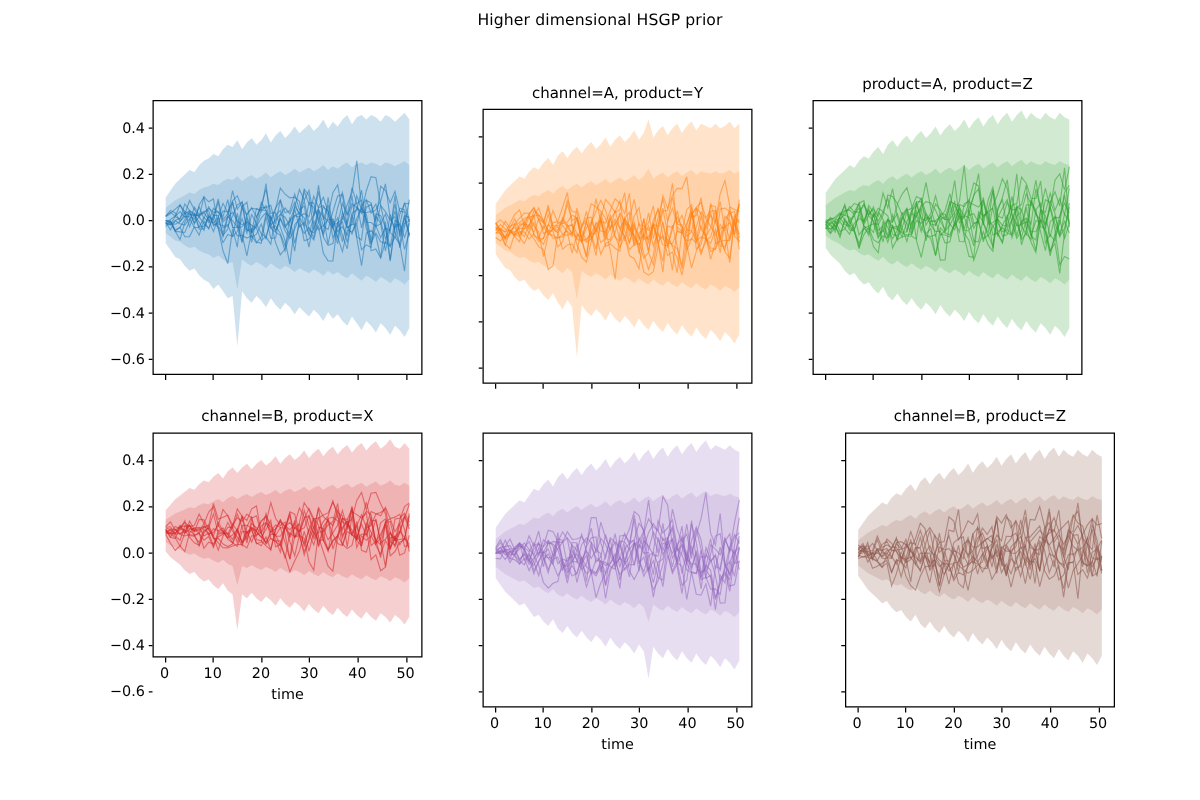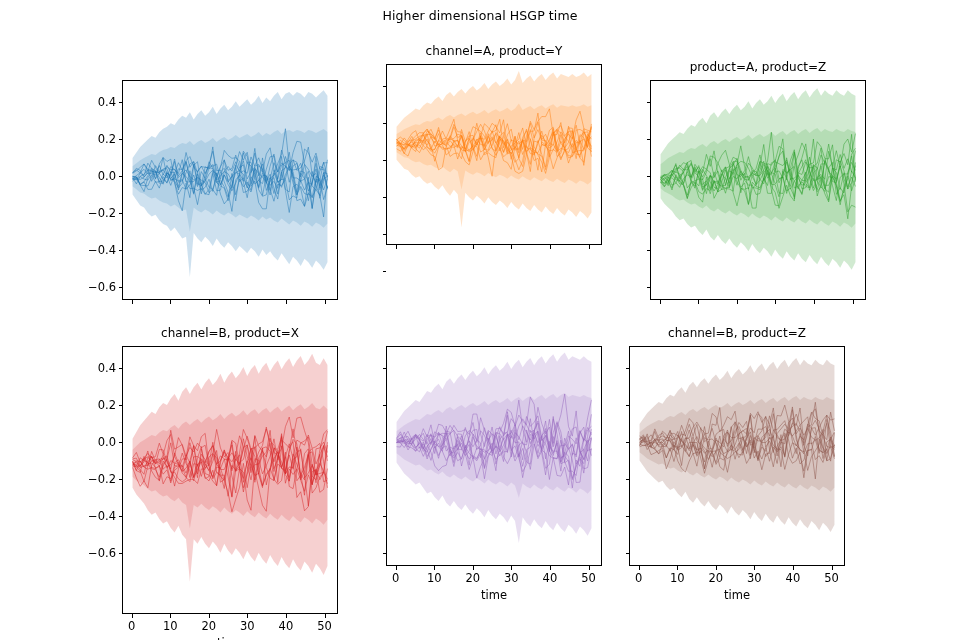--- a/index.html
+++ b/index.html
@@ -76,21 +76,21 @@
     text-align:center;
     font-size:11.5px;
     color:#000;
   }
 </style>
 </head>
 <body>
 
 <div id="figure">
 
-  <div class="fig-title">Higher dimensional HSGP time</div>
+  <div class="fig-title">Higher dimensional HSGP prior</div>
 
   <div id="panels">
       <div class="panel" style="left: 122px; top: 80px; width: 216px; height: 220px;">
         <div class="axes">
           <svg viewBox="0 0 216 220" preserveAspectRatio="none">
             <path d="M9.64,77.65 L13.50,72.10 L17.36,66.55 L21.21,62.86 L25.07,59.16 L28.93,55.46 L32.79,57.31 L36.64,51.76 L40.50,48.07 L44.36,46.22 L48.21,42.52 L52.07,44.37 L55.93,38.82 L59.79,35.13 L63.64,36.97 L67.50,31.43 L71.36,38.82 L75.21,33.28 L79.07,29.58 L82.93,35.13 L86.79,31.43 L90.64,25.88 L94.50,33.28 L98.36,27.73 L102.21,24.03 L106.07,29.58 L109.93,25.88 L113.79,20.34 L117.64,25.88 L121.50,22.18 L125.36,18.49 L129.21,24.03 L133.07,20.34 L136.93,14.79 L140.79,22.18 L144.64,16.64 L148.50,20.34 L152.36,14.79 L156.21,11.09 L160.07,18.49 L163.93,12.94 L167.79,11.09 L171.64,14.79 L175.50,11.09 L179.36,12.94 L183.21,16.64 L187.07,11.09 L190.93,12.94 L194.79,16.64 L198.64,12.94 L202.50,9.24 L206.36,14.79 L206.36,183.03 L202.50,190.42 L198.64,184.87 L194.79,181.18 L190.93,188.57 L187.07,183.03 L183.21,179.33 L179.36,186.72 L175.50,181.18 L171.64,177.48 L167.79,184.87 L163.93,179.33 L160.07,173.78 L156.21,181.18 L152.36,177.48 L148.50,171.93 L144.64,175.63 L140.79,170.08 L136.93,177.48 L133.07,171.93 L129.21,168.24 L125.36,173.78 L121.50,170.08 L117.64,166.39 L113.79,171.93 L109.93,166.39 L106.07,162.69 L102.21,168.24 L98.36,164.54 L94.50,158.99 L90.64,166.39 L86.79,160.84 L82.93,157.14 L79.07,162.69 L75.21,158.99 L71.36,153.45 L67.50,197.82 L63.64,157.14 L59.79,158.99 L55.93,153.45 L52.07,147.90 L48.21,151.60 L44.36,146.05 L40.50,144.20 L36.64,140.50 L32.79,134.96 L28.93,136.81 L25.07,133.11 L21.21,127.56 L17.36,125.71 L13.50,120.17 L9.64,114.62 Z" fill="rgba(31,119,180,0.22)" stroke="none"></path>
             <path d="M9.64,85.97 L13.50,82.92 L17.36,79.87 L21.21,77.83 L25.07,75.80 L28.93,73.76 L32.79,74.78 L36.64,71.73 L40.50,69.70 L44.36,68.68 L48.21,66.65 L52.07,67.66 L55.93,64.61 L59.79,62.58 L63.64,63.60 L67.50,60.55 L71.36,64.61 L75.21,61.56 L79.07,59.53 L82.93,62.58 L86.79,60.55 L90.64,57.50 L94.50,61.56 L98.36,58.51 L102.21,56.48 L106.07,59.53 L109.93,57.50 L113.79,54.45 L117.64,57.50 L121.50,55.46 L125.36,53.43 L129.21,56.48 L133.07,54.45 L136.93,51.39 L140.79,55.46 L144.64,52.41 L148.50,54.45 L152.36,51.39 L156.21,49.36 L160.07,53.43 L163.93,50.38 L167.79,49.36 L171.64,51.39 L175.50,49.36 L179.36,50.38 L183.21,52.41 L187.07,49.36 L190.93,50.38 L194.79,52.41 L198.64,50.38 L202.50,48.34 L206.36,51.39 L206.36,143.92 L202.50,147.99 L198.64,144.94 L194.79,142.91 L190.93,146.97 L187.07,143.92 L183.21,141.89 L179.36,145.96 L175.50,142.91 L171.64,140.87 L167.79,144.94 L163.93,141.89 L160.07,138.84 L156.21,142.91 L152.36,140.87 L148.50,137.82 L144.64,139.86 L140.79,136.81 L136.93,140.87 L133.07,137.82 L129.21,135.79 L125.36,138.84 L121.50,136.81 L117.64,134.77 L113.79,137.82 L109.93,134.77 L106.07,132.74 L102.21,135.79 L98.36,133.76 L94.50,130.71 L90.64,134.77 L86.79,131.72 L82.93,129.69 L79.07,132.74 L75.21,130.71 L71.36,127.66 L67.50,152.06 L63.64,129.69 L59.79,130.71 L55.93,127.66 L52.07,124.61 L48.21,126.64 L44.36,123.59 L40.50,122.57 L36.64,120.54 L32.79,117.49 L28.93,118.50 L25.07,116.47 L21.21,113.42 L17.36,112.40 L13.50,109.35 L9.64,106.30 Z" fill="rgba(31,119,180,0.165)" stroke="none"></path>
             <path d="M9.64,99.39 L13.50,97.22 L17.36,104.67 L21.21,101.86 L25.07,95.53 L28.93,89.89 L32.79,98.35 L36.64,93.21 L40.50,98.98 L44.36,102.47 L48.21,93.38 L52.07,78.78 L55.93,97.42 L59.79,93.33 L63.64,96.32 L67.50,101.70 L71.36,85.09 L75.21,81.52 L79.07,105.80 L82.93,101.37 L86.79,94.07 L90.64,89.99 L94.50,102.67 L98.36,105.88 L102.21,108.12 L106.07,120.95 L109.93,107.03 L113.79,84.89 L117.64,90.54 L121.50,94.02 L125.36,108.06 L129.21,92.66 L133.07,72.79 L136.93,92.03 L140.79,115.53 L144.64,95.82 L148.50,105.36 L152.36,101.24 L156.21,108.31 L160.07,90.33 L163.93,87.83 L167.79,71.81 L171.64,97.82 L175.50,97.87 L179.36,101.00 L183.21,98.99 L187.07,91.10 L190.93,106.00 L194.79,110.03 L198.64,91.27 L202.50,82.72 L206.36,82.45 " fill="none" stroke="rgba(31,119,180,0.55)" stroke-width="0.9" vector-effect="non-scaling-stroke"></path>
             <path d="M9.64,101.26 L13.50,97.17 L17.36,105.02 L21.21,111.64 L25.07,97.68 L28.93,91.57 L32.79,92.36 L36.64,91.92 L40.50,88.80 L44.36,88.41 L48.21,100.70 L52.07,98.06 L55.93,88.61 L59.79,89.45 L63.64,80.37 L67.50,76.28 L71.36,86.63 L75.21,91.72 L79.07,85.81 L82.93,93.57 L86.79,85.76 L90.64,85.94 L94.50,83.93 L98.36,99.37 L102.21,79.44 L106.07,100.50 L109.93,96.40 L113.79,92.37 L117.64,90.29 L121.50,70.86 L125.36,75.99 L129.21,104.33 L133.07,88.95 L136.93,109.65 L140.79,116.31 L144.64,114.83 L148.50,98.26 L152.36,94.99 L156.21,83.33 L160.07,73.94 L163.93,48.13 L167.79,85.32 L171.64,94.76 L175.50,114.58 L179.36,106.37 L183.21,113.53 L187.07,114.93 L190.93,91.28 L194.79,105.27 L198.64,115.76 L202.50,92.61 L206.36,107.71 " fill="none" stroke="rgba(31,119,180,0.55)" stroke-width="0.9" vector-effect="non-scaling-stroke"></path>
             <path d="M9.64,97.33 L13.50,103.80 L17.36,96.20 L21.21,94.27 L25.07,89.38 L28.93,101.26 L32.79,90.94 L36.64,103.17 L40.50,102.95 L44.36,92.93 L48.21,96.26 L52.07,102.44 L55.93,120.77 L59.79,131.02 L63.64,103.01 L67.50,117.72 L71.36,83.73 L75.21,104.33 L79.07,103.45 L82.93,99.02 L86.79,106.97 L90.64,109.48 L94.50,115.39 L98.36,91.83 L102.21,88.03 L106.07,100.85 L109.93,108.09 L113.79,87.09 L117.64,101.56 L121.50,97.61 L125.36,106.76 L129.21,112.02 L133.07,96.82 L136.93,85.33 L140.79,88.60 L144.64,110.47 L148.50,101.01 L152.36,97.42 L156.21,114.13 L160.07,94.53 L163.93,76.12 L167.79,87.49 L171.64,91.31 L175.50,112.20 L179.36,90.78 L183.21,92.36 L187.07,101.97 L190.93,118.02 L194.79,96.16 L198.64,98.49 L202.50,119.69 L206.36,106.48 " fill="none" stroke="rgba(31,119,180,0.55)" stroke-width="0.9" vector-effect="non-scaling-stroke"></path>
@@ -117,21 +117,21 @@
         <div class="ytick-label" style="top: 170.084px;">−0.4</div>
         <div class="tick ytick" style="top: 207.059px;"></div>
         <div class="ytick-label" style="top: 207.059px;">−0.6</div>
         <div class="tick xtick" style="left: 9.64286px;"></div>
         <div class="tick xtick" style="left: 48.2143px;"></div>
         <div class="tick xtick" style="left: 86.7857px;"></div>
         <div class="tick xtick" style="left: 125.357px;"></div>
         <div class="tick xtick" style="left: 163.929px;"></div>
         <div class="tick xtick" style="left: 202.5px;"></div>
       </div>
-      <div class="panel" style="left: 386px; top: 64px; width: 216px; height: 181px;">
+      <div class="panel" style="left: 386px; top: 87px; width: 216px; height: 220px;">
         <div class="panel-title">channel=A, product=Y</div>
         <div class="axes">
           <svg viewBox="0 0 216 220" preserveAspectRatio="none">
             <path d="M9.64,75.80 L13.50,70.25 L17.36,64.71 L21.21,61.01 L25.07,57.31 L28.93,53.61 L32.79,55.46 L36.64,49.92 L40.50,46.22 L44.36,48.07 L48.21,42.52 L52.07,38.82 L55.93,44.37 L59.79,36.97 L63.64,33.28 L67.50,38.82 L71.36,33.28 L75.21,29.58 L79.07,35.13 L82.93,29.58 L86.79,25.88 L90.64,31.43 L94.50,27.73 L98.36,22.18 L102.21,29.58 L106.07,24.03 L109.93,20.34 L113.79,25.88 L117.64,22.18 L121.50,16.64 L125.36,24.03 L129.21,18.49 L133.07,7.39 L136.93,22.18 L140.79,16.64 L144.64,12.94 L148.50,20.34 L152.36,14.79 L156.21,11.09 L160.07,18.49 L163.93,12.94 L167.79,9.24 L171.64,16.64 L175.50,11.09 L179.36,12.94 L183.21,14.79 L187.07,11.09 L190.93,14.79 L194.79,12.94 L198.64,9.24 L202.50,14.79 L206.36,11.09 L206.36,181.18 L202.50,188.57 L198.64,183.03 L194.79,179.33 L190.93,186.72 L187.07,181.18 L183.21,177.48 L179.36,184.87 L175.50,181.18 L171.64,175.63 L167.79,183.03 L163.93,179.33 L160.07,173.78 L156.21,181.18 L152.36,177.48 L148.50,171.93 L144.64,179.33 L140.79,175.63 L136.93,170.08 L133.07,177.48 L129.21,173.78 L125.36,168.24 L121.50,175.63 L117.64,170.08 L113.79,166.39 L109.93,171.93 L106.07,168.24 L102.21,162.69 L98.36,170.08 L94.50,164.54 L90.64,160.84 L86.79,166.39 L82.93,162.69 L79.07,157.14 L75.21,199.66 L71.36,158.99 L67.50,153.45 L63.64,160.84 L59.79,155.29 L55.93,147.90 L52.07,153.45 L48.21,149.75 L44.36,144.20 L40.50,146.05 L36.64,142.35 L32.79,136.81 L28.93,138.66 L25.07,134.96 L21.21,129.41 L17.36,127.56 L13.50,122.02 L9.64,116.47 Z" fill="rgba(255,127,14,0.22)" stroke="none"></path>
             <path d="M9.64,84.95 L13.50,81.90 L17.36,78.85 L21.21,76.82 L25.07,74.78 L28.93,72.75 L32.79,73.76 L36.64,70.71 L40.50,68.68 L44.36,69.70 L48.21,66.65 L52.07,64.61 L55.93,67.66 L59.79,63.60 L63.64,61.56 L67.50,64.61 L71.36,61.56 L75.21,59.53 L79.07,62.58 L82.93,59.53 L86.79,57.50 L90.64,60.55 L94.50,58.51 L98.36,55.46 L102.21,59.53 L106.07,56.48 L109.93,54.45 L113.79,57.50 L117.64,55.46 L121.50,52.41 L125.36,56.48 L129.21,53.43 L133.07,47.33 L136.93,55.46 L140.79,52.41 L144.64,50.38 L148.50,54.45 L152.36,51.39 L156.21,49.36 L160.07,53.43 L163.93,50.38 L167.79,48.34 L171.64,52.41 L175.50,49.36 L179.36,50.38 L183.21,51.39 L187.07,49.36 L190.93,51.39 L194.79,50.38 L198.64,48.34 L202.50,51.39 L206.36,49.36 L206.36,142.91 L202.50,146.97 L198.64,143.92 L194.79,141.89 L190.93,145.96 L187.07,142.91 L183.21,140.87 L179.36,144.94 L175.50,142.91 L171.64,139.86 L167.79,143.92 L163.93,141.89 L160.07,138.84 L156.21,142.91 L152.36,140.87 L148.50,137.82 L144.64,141.89 L140.79,139.86 L136.93,136.81 L133.07,140.87 L129.21,138.84 L125.36,135.79 L121.50,139.86 L117.64,136.81 L113.79,134.77 L109.93,137.82 L106.07,135.79 L102.21,132.74 L98.36,136.81 L94.50,133.76 L90.64,131.72 L86.79,134.77 L82.93,132.74 L79.07,129.69 L75.21,153.08 L71.36,130.71 L67.50,127.66 L63.64,131.72 L59.79,128.67 L55.93,124.61 L52.07,127.66 L48.21,125.62 L44.36,122.57 L40.50,123.59 L36.64,121.55 L32.79,118.50 L28.93,119.52 L25.07,117.49 L21.21,114.44 L17.36,113.42 L13.50,110.37 L9.64,107.32 Z" fill="rgba(255,127,14,0.165)" stroke="none"></path>
             <path d="M9.64,96.33 L13.50,100.02 L17.36,109.17 L21.21,97.81 L25.07,100.87 L28.93,98.54 L32.79,98.43 L36.64,104.25 L40.50,99.88 L44.36,106.12 L48.21,103.70 L52.07,92.36 L55.93,96.61 L59.79,98.73 L63.64,86.91 L67.50,93.41 L71.36,92.67 L75.21,99.23 L79.07,106.62 L82.93,89.50 L86.79,75.77 L90.64,78.36 L94.50,81.68 L98.36,87.53 L102.21,96.72 L106.07,80.91 L109.93,95.80 L113.79,102.16 L117.64,117.52 L121.50,120.07 L125.36,128.19 L129.21,99.96 L133.07,114.03 L136.93,92.36 L140.79,93.96 L144.64,69.16 L148.50,79.49 L152.36,68.95 L156.21,63.32 L160.07,63.49 L163.93,53.85 L167.79,86.32 L171.64,85.27 L175.50,70.70 L179.36,103.24 L183.21,114.14 L187.07,112.47 L190.93,103.00 L194.79,85.58 L198.64,89.34 L202.50,100.46 L206.36,75.57 " fill="none" stroke="rgba(255,127,14,0.55)" stroke-width="0.9" vector-effect="non-scaling-stroke"></path>
             <path d="M9.64,92.06 L13.50,88.55 L17.36,92.47 L21.21,97.67 L25.07,94.56 L28.93,101.33 L32.79,92.36 L36.64,99.18 L40.50,103.94 L44.36,110.30 L48.21,112.57 L52.07,128.82 L55.93,125.73 L59.79,99.70 L63.64,92.90 L67.50,98.84 L71.36,115.62 L75.21,100.42 L79.07,102.41 L82.93,106.70 L86.79,103.99 L90.64,96.95 L94.50,83.33 L98.36,96.70 L102.21,113.53 L106.07,136.76 L109.93,98.61 L113.79,87.04 L117.64,95.77 L121.50,102.45 L125.36,109.27 L129.21,100.21 L133.07,83.03 L136.93,103.80 L140.79,87.19 L144.64,71.59 L148.50,89.65 L152.36,79.39 L156.21,92.37 L160.07,92.89 L163.93,112.89 L167.79,84.26 L171.64,78.68 L175.50,74.55 L179.36,87.01 L183.21,81.60 L187.07,81.18 L190.93,109.67 L194.79,110.37 L198.64,101.88 L202.50,85.23 L206.36,91.13 " fill="none" stroke="rgba(255,127,14,0.55)" stroke-width="0.9" vector-effect="non-scaling-stroke"></path>
             <path d="M9.64,90.92 L13.50,96.57 L17.36,98.72 L21.21,91.66 L25.07,84.09 L28.93,80.70 L32.79,93.43 L36.64,83.65 L40.50,78.94 L44.36,86.64 L48.21,99.76 L52.07,97.48 L55.93,103.49 L59.79,102.85 L63.64,102.47 L67.50,94.88 L71.36,99.87 L75.21,103.31 L79.07,95.38 L82.93,81.84 L86.79,100.58 L90.64,112.31 L94.50,89.24 L98.36,100.26 L102.21,84.38 L106.07,101.96 L109.93,111.08 L113.79,101.53 L117.64,112.78 L121.50,108.49 L125.36,99.46 L129.21,96.00 L133.07,90.94 L136.93,77.37 L140.79,101.46 L144.64,103.79 L148.50,107.54 L152.36,107.94 L156.21,98.04 L160.07,99.34 L163.93,105.58 L167.79,104.44 L171.64,94.52 L175.50,82.21 L179.36,88.03 L183.21,93.61 L187.07,101.16 L190.93,92.57 L194.79,97.83 L198.64,123.37 L202.50,88.80 L206.36,112.55 " fill="none" stroke="rgba(255,127,14,0.55)" stroke-width="0.9" vector-effect="non-scaling-stroke"></path>
             <path d="M9.64,94.60 L13.50,97.59 L17.36,89.64 L21.21,95.32 L25.07,87.72 L28.93,97.89 L32.79,102.16 L36.64,92.89 L40.50,98.84 L44.36,88.12 L48.21,90.58 L52.07,79.75 L55.93,93.64 L59.79,93.32 L63.64,91.67 L67.50,90.41 L71.36,84.83 L75.21,87.32 L79.07,103.10 L82.93,90.72 L86.79,101.74 L90.64,117.60 L94.50,87.27 L98.36,110.21 L102.21,107.91 L106.07,111.57 L109.93,113.83 L113.79,87.24 L117.64,82.67 L121.50,108.12 L125.36,104.94 L129.21,87.84 L133.07,114.77 L136.93,91.23 L140.79,106.20 L144.64,101.57 L148.50,117.44 L152.36,114.64 L156.21,131.42 L160.07,96.78 L163.93,101.92 L167.79,98.37 L171.64,79.25 L175.50,83.96 L179.36,95.96 L183.21,82.05 L187.07,107.94 L190.93,106.16 L194.79,105.14 L198.64,105.45 L202.50,87.83 L206.36,75.88 " fill="none" stroke="rgba(255,127,14,0.55)" stroke-width="0.9" vector-effect="non-scaling-stroke"></path>
             <path d="M9.64,102.98 L13.50,105.78 L17.36,101.17 L21.21,96.99 L25.07,101.77 L28.93,92.11 L32.79,92.06 L36.64,93.37 L40.50,81.34 L44.36,84.23 L48.21,91.61 L52.07,76.71 L55.93,95.46 L59.79,91.49 L63.64,89.18 L67.50,94.39 L71.36,92.72 L75.21,108.63 L79.07,118.77 L82.93,122.78 L86.79,106.48 L90.64,94.14 L94.50,107.03 L98.36,103.75 L102.21,104.71 L106.07,89.85 L109.93,105.44 L113.79,87.98 L117.64,107.44 L121.50,94.65 L125.36,101.36 L129.21,115.49 L133.07,128.81 L136.93,117.43 L140.79,93.08 L144.64,79.27 L148.50,100.31 L152.36,110.57 L156.21,119.47 L160.07,133.23 L163.93,113.59 L167.79,103.80 L171.64,107.29 L175.50,93.81 L179.36,101.90 L183.21,95.21 L187.07,80.53 L190.93,103.04 L194.79,113.47 L198.64,83.31 L202.50,82.00 L206.36,103.38 " fill="none" stroke="rgba(255,127,14,0.55)" stroke-width="0.9" vector-effect="non-scaling-stroke"></path>
@@ -183,21 +183,21 @@
         <div class="tick ytick" style="top: 133.109px;"></div>
         <div class="tick ytick" style="top: 170.084px;"></div>
         <div class="tick ytick" style="top: 207.059px;"></div>
         <div class="tick xtick" style="left: 9.64286px;"></div>
         <div class="tick xtick" style="left: 48.2143px;"></div>
         <div class="tick xtick" style="left: 86.7857px;"></div>
         <div class="tick xtick" style="left: 125.357px;"></div>
         <div class="tick xtick" style="left: 163.929px;"></div>
         <div class="tick xtick" style="left: 202.5px;"></div>
       </div>
-      <div class="panel" style="left: 122px; top: 346px; width: 216px; height: 268px;">
+      <div class="panel" style="left: 122px; top: 346px; width: 216px; height: 180px;">
         <div class="panel-title">channel=B, product=X</div>
         <div class="axes">
           <svg viewBox="0 0 216 220" preserveAspectRatio="none">
             <path d="M9.64,75.80 L13.50,70.25 L17.36,64.71 L21.21,61.01 L25.07,57.31 L28.93,53.61 L32.79,55.46 L36.64,49.92 L40.50,46.22 L44.36,48.07 L48.21,42.52 L52.07,38.82 L55.93,44.37 L59.79,36.97 L63.64,33.28 L67.50,38.82 L71.36,33.28 L75.21,29.58 L79.07,35.13 L82.93,29.58 L86.79,25.88 L90.64,31.43 L94.50,27.73 L98.36,22.18 L102.21,29.58 L106.07,24.03 L109.93,20.34 L113.79,25.88 L117.64,22.18 L121.50,16.64 L125.36,24.03 L129.21,18.49 L133.07,14.79 L136.93,22.18 L140.79,16.64 L144.64,12.94 L148.50,20.34 L152.36,14.79 L156.21,11.09 L160.07,18.49 L163.93,12.94 L167.79,9.24 L171.64,16.64 L175.50,11.09 L179.36,7.39 L183.21,14.79 L187.07,11.09 L190.93,5.55 L194.79,12.94 L198.64,14.79 L202.50,9.24 L206.36,14.79 L206.36,181.18 L202.50,188.57 L198.64,183.03 L194.79,179.33 L190.93,186.72 L187.07,181.18 L183.21,177.48 L179.36,184.87 L175.50,181.18 L171.64,175.63 L167.79,183.03 L163.93,179.33 L160.07,173.78 L156.21,181.18 L152.36,177.48 L148.50,171.93 L144.64,179.33 L140.79,175.63 L136.93,170.08 L133.07,177.48 L129.21,173.78 L125.36,168.24 L121.50,175.63 L117.64,170.08 L113.79,166.39 L109.93,171.93 L106.07,168.24 L102.21,162.69 L98.36,170.08 L94.50,164.54 L90.64,160.84 L86.79,166.39 L82.93,162.69 L79.07,157.14 L75.21,162.69 L71.36,158.99 L67.50,194.12 L63.64,158.99 L59.79,155.29 L55.93,147.90 L52.07,153.45 L48.21,149.75 L44.36,144.20 L40.50,146.05 L36.64,142.35 L32.79,136.81 L28.93,138.66 L25.07,134.96 L21.21,129.41 L17.36,125.71 L13.50,122.02 L9.64,116.47 Z" fill="rgba(214,39,40,0.22)" stroke="none"></path>
             <path d="M9.64,84.95 L13.50,81.90 L17.36,78.85 L21.21,76.82 L25.07,74.78 L28.93,72.75 L32.79,73.76 L36.64,70.71 L40.50,68.68 L44.36,69.70 L48.21,66.65 L52.07,64.61 L55.93,67.66 L59.79,63.60 L63.64,61.56 L67.50,64.61 L71.36,61.56 L75.21,59.53 L79.07,62.58 L82.93,59.53 L86.79,57.50 L90.64,60.55 L94.50,58.51 L98.36,55.46 L102.21,59.53 L106.07,56.48 L109.93,54.45 L113.79,57.50 L117.64,55.46 L121.50,52.41 L125.36,56.48 L129.21,53.43 L133.07,51.39 L136.93,55.46 L140.79,52.41 L144.64,50.38 L148.50,54.45 L152.36,51.39 L156.21,49.36 L160.07,53.43 L163.93,50.38 L167.79,48.34 L171.64,52.41 L175.50,49.36 L179.36,47.33 L183.21,51.39 L187.07,49.36 L190.93,46.31 L194.79,50.38 L198.64,51.39 L202.50,48.34 L206.36,51.39 L206.36,142.91 L202.50,146.97 L198.64,143.92 L194.79,141.89 L190.93,145.96 L187.07,142.91 L183.21,140.87 L179.36,144.94 L175.50,142.91 L171.64,139.86 L167.79,143.92 L163.93,141.89 L160.07,138.84 L156.21,142.91 L152.36,140.87 L148.50,137.82 L144.64,141.89 L140.79,139.86 L136.93,136.81 L133.07,140.87 L129.21,138.84 L125.36,135.79 L121.50,139.86 L117.64,136.81 L113.79,134.77 L109.93,137.82 L106.07,135.79 L102.21,132.74 L98.36,136.81 L94.50,133.76 L90.64,131.72 L86.79,134.77 L82.93,132.74 L79.07,129.69 L75.21,132.74 L71.36,130.71 L67.50,150.03 L63.64,130.71 L59.79,128.67 L55.93,124.61 L52.07,127.66 L48.21,125.62 L44.36,122.57 L40.50,123.59 L36.64,121.55 L32.79,118.50 L28.93,119.52 L25.07,117.49 L21.21,114.44 L17.36,112.40 L13.50,110.37 L9.64,107.32 Z" fill="rgba(214,39,40,0.165)" stroke="none"></path>
             <path d="M9.64,98.38 L13.50,94.21 L17.36,94.67 L21.21,99.21 L25.07,95.21 L28.93,102.56 L32.79,107.81 L36.64,110.16 L40.50,96.58 L44.36,93.04 L48.21,79.26 L52.07,98.49 L55.93,97.19 L59.79,99.76 L63.64,107.78 L67.50,111.38 L71.36,96.48 L75.21,97.21 L79.07,93.46 L82.93,96.59 L86.79,102.30 L90.64,94.57 L94.50,85.54 L98.36,111.85 L102.21,109.57 L106.07,91.92 L109.93,87.50 L113.79,93.58 L117.64,89.13 L121.50,111.92 L125.36,94.24 L129.21,103.98 L133.07,96.10 L136.93,86.94 L140.79,81.43 L144.64,66.25 L148.50,82.23 L152.36,94.96 L156.21,85.43 L160.07,99.12 L163.93,90.63 L167.79,80.07 L171.64,92.38 L175.50,124.45 L179.36,119.73 L183.21,135.49 L187.07,131.99 L190.93,103.02 L194.79,101.55 L198.64,109.79 L202.50,103.08 L206.36,113.05 " fill="none" stroke="rgba(214,39,40,0.55)" stroke-width="0.9" vector-effect="non-scaling-stroke"></path>
             <path d="M9.64,96.96 L13.50,97.46 L17.36,101.26 L21.21,105.29 L25.07,91.41 L28.93,93.69 L32.79,95.65 L36.64,93.26 L40.50,91.67 L44.36,90.08 L48.21,101.55 L52.07,115.05 L55.93,101.07 L59.79,92.58 L63.64,92.51 L67.50,107.98 L71.36,90.86 L75.21,90.53 L79.07,93.02 L82.93,100.01 L86.79,97.23 L90.64,78.78 L94.50,96.78 L98.36,90.07 L102.21,92.41 L106.07,107.44 L109.93,124.19 L113.79,101.95 L117.64,95.38 L121.50,93.07 L125.36,80.85 L129.21,102.23 L133.07,82.43 L136.93,99.75 L140.79,114.87 L144.64,105.09 L148.50,100.80 L152.36,83.30 L156.21,87.88 L160.07,95.14 L163.93,104.77 L167.79,86.05 L171.64,76.39 L175.50,80.02 L179.36,108.71 L183.21,103.22 L187.07,87.97 L190.93,86.73 L194.79,106.23 L198.64,85.31 L202.50,72.00 L206.36,68.38 " fill="none" stroke="rgba(214,39,40,0.55)" stroke-width="0.9" vector-effect="non-scaling-stroke"></path>
             <path d="M9.64,92.50 L13.50,91.94 L17.36,99.05 L21.21,90.43 L25.07,96.55 L28.93,95.91 L32.79,99.65 L36.64,110.89 L40.50,98.37 L44.36,92.23 L48.21,103.65 L52.07,103.47 L55.93,109.04 L59.79,111.49 L63.64,109.11 L67.50,97.66 L71.36,81.81 L75.21,85.75 L79.07,74.22 L82.93,71.42 L86.79,98.07 L90.64,108.11 L94.50,99.34 L98.36,99.85 L102.21,110.48 L106.07,120.42 L109.93,136.27 L113.79,125.87 L117.64,115.99 L121.50,96.20 L125.36,116.39 L129.21,97.26 L133.07,106.33 L136.93,104.42 L140.79,114.72 L144.64,106.41 L148.50,100.91 L152.36,92.43 L156.21,86.88 L160.07,100.17 L163.93,102.37 L167.79,89.23 L171.64,101.06 L175.50,86.92 L179.36,105.20 L183.21,122.60 L187.07,86.93 L190.93,84.10 L194.79,96.83 L198.64,88.95 L202.50,81.97 L206.36,94.20 " fill="none" stroke="rgba(214,39,40,0.55)" stroke-width="0.9" vector-effect="non-scaling-stroke"></path>
             <path d="M9.64,97.04 L13.50,99.25 L17.36,102.66 L21.21,111.25 L25.07,98.33 L28.93,86.31 L32.79,94.81 L36.64,98.43 L40.50,105.17 L44.36,101.53 L48.21,112.47 L52.07,99.39 L55.93,98.33 L59.79,98.13 L63.64,104.35 L67.50,94.69 L71.36,107.85 L75.21,91.95 L79.07,82.31 L82.93,104.71 L86.79,105.91 L90.64,110.84 L94.50,114.68 L98.36,95.52 L102.21,85.05 L106.07,93.21 L109.93,77.09 L113.79,79.57 L117.64,97.87 L121.50,75.86 L125.36,90.69 L129.21,97.72 L133.07,73.14 L136.93,81.99 L140.79,86.21 L144.64,90.89 L148.50,79.62 L152.36,103.04 L156.21,90.11 L160.07,83.72 L163.93,65.88 L167.79,57.93 L171.64,75.11 L175.50,58.85 L179.36,57.96 L183.21,69.18 L187.07,79.11 L190.93,106.84 L194.79,109.86 L198.64,97.79 L202.50,81.23 L206.36,91.08 " fill="none" stroke="rgba(214,39,40,0.55)" stroke-width="0.9" vector-effect="non-scaling-stroke"></path>
             <path d="M9.64,95.72 L13.50,98.45 L17.36,91.64 L21.21,94.01 L25.07,95.08 L28.93,90.36 L32.79,96.87 L36.64,84.75 L40.50,85.10 L44.36,95.12 L48.21,102.56 L52.07,107.85 L55.93,112.75 L59.79,112.89 L63.64,110.97 L67.50,109.47 L71.36,109.48 L75.21,112.88 L79.07,100.87 L82.93,101.08 L86.79,91.01 L90.64,88.09 L94.50,68.13 L98.36,83.49 L102.21,90.81 L106.07,87.24 L109.93,102.38 L113.79,92.91 L117.64,96.68 L121.50,84.66 L125.36,73.74 L129.21,84.26 L133.07,83.26 L136.93,80.24 L140.79,78.27 L144.64,67.81 L148.50,77.97 L152.36,81.18 L156.21,112.11 L160.07,81.70 L163.93,112.67 L167.79,100.96 L171.64,105.40 L175.50,101.05 L179.36,84.17 L183.21,108.20 L187.07,104.24 L190.93,97.83 L194.79,105.83 L198.64,97.64 L202.50,83.49 L206.36,69.53 " fill="none" stroke="rgba(214,39,40,0.55)" stroke-width="0.9" vector-effect="non-scaling-stroke"></path>
@@ -268,21 +268,21 @@
         <div class="tick xtick" style="left: 86.7857px;"></div>
         <div class="xtick-label" style="left: 86.7857px;">20</div>
         <div class="tick xtick" style="left: 125.357px;"></div>
         <div class="xtick-label" style="left: 125.357px;">30</div>
         <div class="tick xtick" style="left: 163.929px;"></div>
         <div class="xtick-label" style="left: 163.929px;">40</div>
         <div class="tick xtick" style="left: 202.5px;"></div>
         <div class="xtick-label" style="left: 202.5px;">50</div>
         <div class="xaxis-label">time</div>
       </div>
-      <div class="panel" style="left: 629px; top: 346px; width: 216px; height: 220px;">
+      <div class="panel" style="left: 676px; top: 346px; width: 216px; height: 220px;">
         <div class="panel-title">channel=B, product=Z</div>
         <div class="axes">
           <svg viewBox="0 0 216 220" preserveAspectRatio="none">
             <path d="M9.64,77.65 L13.50,72.10 L17.36,66.55 L21.21,62.86 L25.07,59.16 L28.93,55.46 L32.79,57.31 L36.64,51.76 L40.50,48.07 L44.36,49.92 L48.21,44.37 L52.07,40.67 L55.93,46.22 L59.79,38.82 L63.64,35.13 L67.50,40.67 L71.36,35.13 L75.21,31.43 L79.07,36.97 L82.93,31.43 L86.79,27.73 L90.64,33.28 L94.50,29.58 L98.36,24.03 L102.21,31.43 L106.07,25.88 L109.93,22.18 L113.79,27.73 L117.64,24.03 L121.50,18.49 L125.36,25.88 L129.21,20.34 L133.07,16.64 L136.93,24.03 L140.79,18.49 L144.64,14.79 L148.50,22.18 L152.36,16.64 L156.21,12.94 L160.07,20.34 L163.93,14.79 L167.79,11.09 L171.64,18.49 L175.50,12.94 L179.36,16.64 L183.21,18.49 L187.07,12.94 L190.93,16.64 L194.79,18.49 L198.64,12.94 L202.50,16.64 L206.36,18.49 L206.36,179.33 L202.50,186.72 L198.64,181.18 L194.79,177.48 L190.93,184.87 L187.07,179.33 L183.21,175.63 L179.36,183.03 L175.50,179.33 L171.64,173.78 L167.79,181.18 L163.93,177.48 L160.07,171.93 L156.21,179.33 L152.36,175.63 L148.50,170.08 L144.64,177.48 L140.79,173.78 L136.93,168.24 L133.07,175.63 L129.21,171.93 L125.36,166.39 L121.50,173.78 L117.64,168.24 L113.79,164.54 L109.93,170.08 L106.07,166.39 L102.21,160.84 L98.36,168.24 L94.50,162.69 L90.64,158.99 L86.79,164.54 L82.93,160.84 L79.07,155.29 L75.21,160.84 L71.36,157.14 L67.50,151.60 L63.64,157.14 L59.79,153.45 L55.93,146.05 L52.07,151.60 L48.21,147.90 L44.36,142.35 L40.50,144.20 L36.64,140.50 L32.79,134.96 L28.93,136.81 L25.07,133.11 L21.21,129.41 L17.36,125.71 L13.50,120.17 L9.64,114.62 Z" fill="rgba(140,86,75,0.22)" stroke="none"></path>
             <path d="M9.64,85.97 L13.50,82.92 L17.36,79.87 L21.21,77.83 L25.07,75.80 L28.93,73.76 L32.79,74.78 L36.64,71.73 L40.50,69.70 L44.36,70.71 L48.21,67.66 L52.07,65.63 L55.93,68.68 L59.79,64.61 L63.64,62.58 L67.50,65.63 L71.36,62.58 L75.21,60.55 L79.07,63.60 L82.93,60.55 L86.79,58.51 L90.64,61.56 L94.50,59.53 L98.36,56.48 L102.21,60.55 L106.07,57.50 L109.93,55.46 L113.79,58.51 L117.64,56.48 L121.50,53.43 L125.36,57.50 L129.21,54.45 L133.07,52.41 L136.93,56.48 L140.79,53.43 L144.64,51.39 L148.50,55.46 L152.36,52.41 L156.21,50.38 L160.07,54.45 L163.93,51.39 L167.79,49.36 L171.64,53.43 L175.50,50.38 L179.36,52.41 L183.21,53.43 L187.07,50.38 L190.93,52.41 L194.79,53.43 L198.64,50.38 L202.50,52.41 L206.36,53.43 L206.36,141.89 L202.50,145.96 L198.64,142.91 L194.79,140.87 L190.93,144.94 L187.07,141.89 L183.21,139.86 L179.36,143.92 L175.50,141.89 L171.64,138.84 L167.79,142.91 L163.93,140.87 L160.07,137.82 L156.21,141.89 L152.36,139.86 L148.50,136.81 L144.64,140.87 L140.79,138.84 L136.93,135.79 L133.07,139.86 L129.21,137.82 L125.36,134.77 L121.50,138.84 L117.64,135.79 L113.79,133.76 L109.93,136.81 L106.07,134.77 L102.21,131.72 L98.36,135.79 L94.50,132.74 L90.64,130.71 L86.79,133.76 L82.93,131.72 L79.07,128.67 L75.21,131.72 L71.36,129.69 L67.50,126.64 L63.64,129.69 L59.79,127.66 L55.93,123.59 L52.07,126.64 L48.21,124.61 L44.36,121.55 L40.50,122.57 L36.64,120.54 L32.79,117.49 L28.93,118.50 L25.07,116.47 L21.21,114.44 L17.36,112.40 L13.50,109.35 L9.64,106.30 Z" fill="rgba(140,86,75,0.165)" stroke="none"></path>
             <path d="M9.64,92.45 L13.50,90.68 L17.36,94.94 L21.21,94.37 L25.07,82.63 L28.93,92.05 L32.79,89.78 L36.64,91.57 L40.50,91.61 L44.36,99.80 L48.21,101.41 L52.07,99.49 L55.93,105.44 L59.79,110.02 L63.64,98.78 L67.50,104.11 L71.36,101.96 L75.21,123.16 L79.07,104.94 L82.93,105.31 L86.79,104.95 L90.64,120.73 L94.50,124.33 L98.36,104.80 L102.21,99.12 L106.07,103.69 L109.93,97.19 L113.79,107.38 L117.64,96.37 L121.50,112.82 L125.36,91.51 L129.21,94.78 L133.07,94.81 L136.93,91.17 L140.79,69.48 L144.64,83.99 L148.50,89.16 L152.36,94.26 L156.21,92.99 L160.07,83.61 L163.93,80.30 L167.79,77.14 L171.64,85.82 L175.50,106.19 L179.36,80.49 L183.21,78.48 L187.07,55.75 L190.93,87.30 L194.79,112.59 L198.64,95.75 L202.50,93.14 L206.36,85.76 " fill="none" stroke="rgba(140,86,75,0.55)" stroke-width="0.9" vector-effect="non-scaling-stroke"></path>
             <path d="M9.64,96.25 L13.50,92.47 L17.36,96.59 L21.21,101.51 L25.07,102.26 L28.93,107.70 L32.79,104.30 L36.64,122.89 L40.50,112.91 L44.36,99.00 L48.21,104.08 L52.07,101.60 L55.93,91.80 L59.79,91.76 L63.64,80.80 L67.50,75.79 L71.36,82.36 L75.21,86.43 L79.07,102.08 L82.93,107.13 L86.79,116.74 L90.64,103.11 L94.50,93.61 L98.36,83.74 L102.21,97.56 L106.07,113.29 L109.93,98.13 L113.79,90.30 L117.64,107.61 L121.50,89.22 L125.36,102.94 L129.21,113.88 L133.07,100.87 L136.93,105.30 L140.79,90.58 L144.64,99.16 L148.50,102.88 L152.36,103.47 L156.21,123.50 L160.07,108.09 L163.93,96.67 L167.79,99.08 L171.64,103.01 L175.50,107.87 L179.36,97.61 L183.21,96.89 L187.07,113.59 L190.93,109.65 L194.79,116.51 L198.64,102.60 L202.50,115.21 L206.36,86.64 " fill="none" stroke="rgba(140,86,75,0.55)" stroke-width="0.9" vector-effect="non-scaling-stroke"></path>
             <path d="M9.64,100.68 L13.50,99.12 L17.36,99.86 L21.21,100.53 L25.07,93.71 L28.93,100.57 L32.79,101.06 L36.64,94.35 L40.50,93.86 L44.36,93.30 L48.21,91.71 L52.07,87.88 L55.93,89.10 L59.79,102.45 L63.64,90.24 L67.50,106.49 L71.36,101.61 L75.21,107.12 L79.07,104.05 L82.93,110.77 L86.79,105.54 L90.64,89.88 L94.50,110.29 L98.36,126.47 L102.21,107.17 L106.07,88.04 L109.93,76.12 L113.79,81.28 L117.64,75.01 L121.50,98.98 L125.36,97.83 L129.21,82.78 L133.07,82.97 L136.93,80.29 L140.79,89.84 L144.64,67.29 L148.50,95.26 L152.36,120.87 L156.21,88.21 L160.07,110.43 L163.93,117.35 L167.79,114.77 L171.64,106.18 L175.50,131.96 L179.36,104.43 L183.21,103.28 L187.07,133.14 L190.93,92.88 L194.79,102.31 L198.64,114.69 L202.50,93.06 L206.36,110.47 " fill="none" stroke="rgba(140,86,75,0.55)" stroke-width="0.9" vector-effect="non-scaling-stroke"></path>
             <path d="M9.64,93.44 L13.50,95.15 L17.36,95.28 L21.21,96.90 L25.07,93.10 L28.93,99.55 L32.79,96.50 L36.64,100.04 L40.50,88.84 L44.36,92.73 L48.21,85.20 L52.07,100.73 L55.93,96.73 L59.79,83.67 L63.64,98.20 L67.50,108.92 L71.36,96.53 L75.21,102.07 L79.07,105.45 L82.93,121.37 L86.79,104.27 L90.64,103.50 L94.50,92.60 L98.36,97.82 L102.21,94.66 L106.07,84.25 L109.93,80.22 L113.79,89.59 L117.64,101.00 L121.50,93.75 L125.36,102.15 L129.21,89.48 L133.07,96.38 L136.93,96.46 L140.79,92.19 L144.64,91.32 L148.50,69.11 L152.36,69.66 L156.21,58.70 L160.07,74.82 L163.93,95.13 L167.79,107.68 L171.64,87.37 L175.50,99.27 L179.36,86.99 L183.21,67.27 L187.07,62.37 L190.93,84.50 L194.79,88.97 L198.64,77.01 L202.50,100.78 L206.36,112.78 " fill="none" stroke="rgba(140,86,75,0.55)" stroke-width="0.9" vector-effect="non-scaling-stroke"></path>
             <path d="M9.64,99.69 L13.50,91.37 L17.36,98.92 L21.21,96.49 L25.07,85.16 L28.93,96.33 L32.79,96.37 L36.64,92.17 L40.50,85.02 L44.36,91.17 L48.21,100.89 L52.07,85.22 L55.93,105.34 L59.79,96.27 L63.64,96.46 L67.50,96.38 L71.36,112.05 L75.21,127.43 L79.07,113.73 L82.93,104.64 L86.79,94.13 L90.64,96.15 L94.50,100.95 L98.36,85.92 L102.21,104.38 L106.07,98.40 L109.93,88.06 L113.79,84.32 L117.64,87.74 L121.50,66.91 L125.36,72.20 L129.21,65.33 L133.07,76.06 L136.93,70.40 L140.79,78.45 L144.64,61.50 L148.50,91.55 L152.36,94.11 L156.21,86.63 L160.07,93.90 L163.93,112.20 L167.79,101.79 L171.64,118.03 L175.50,113.98 L179.36,103.05 L183.21,81.99 L187.07,81.46 L190.93,104.48 L194.79,106.23 L198.64,73.13 L202.50,85.78 L206.36,110.65 " fill="none" stroke="rgba(140,86,75,0.55)" stroke-width="0.9" vector-effect="non-scaling-stroke"></path>

